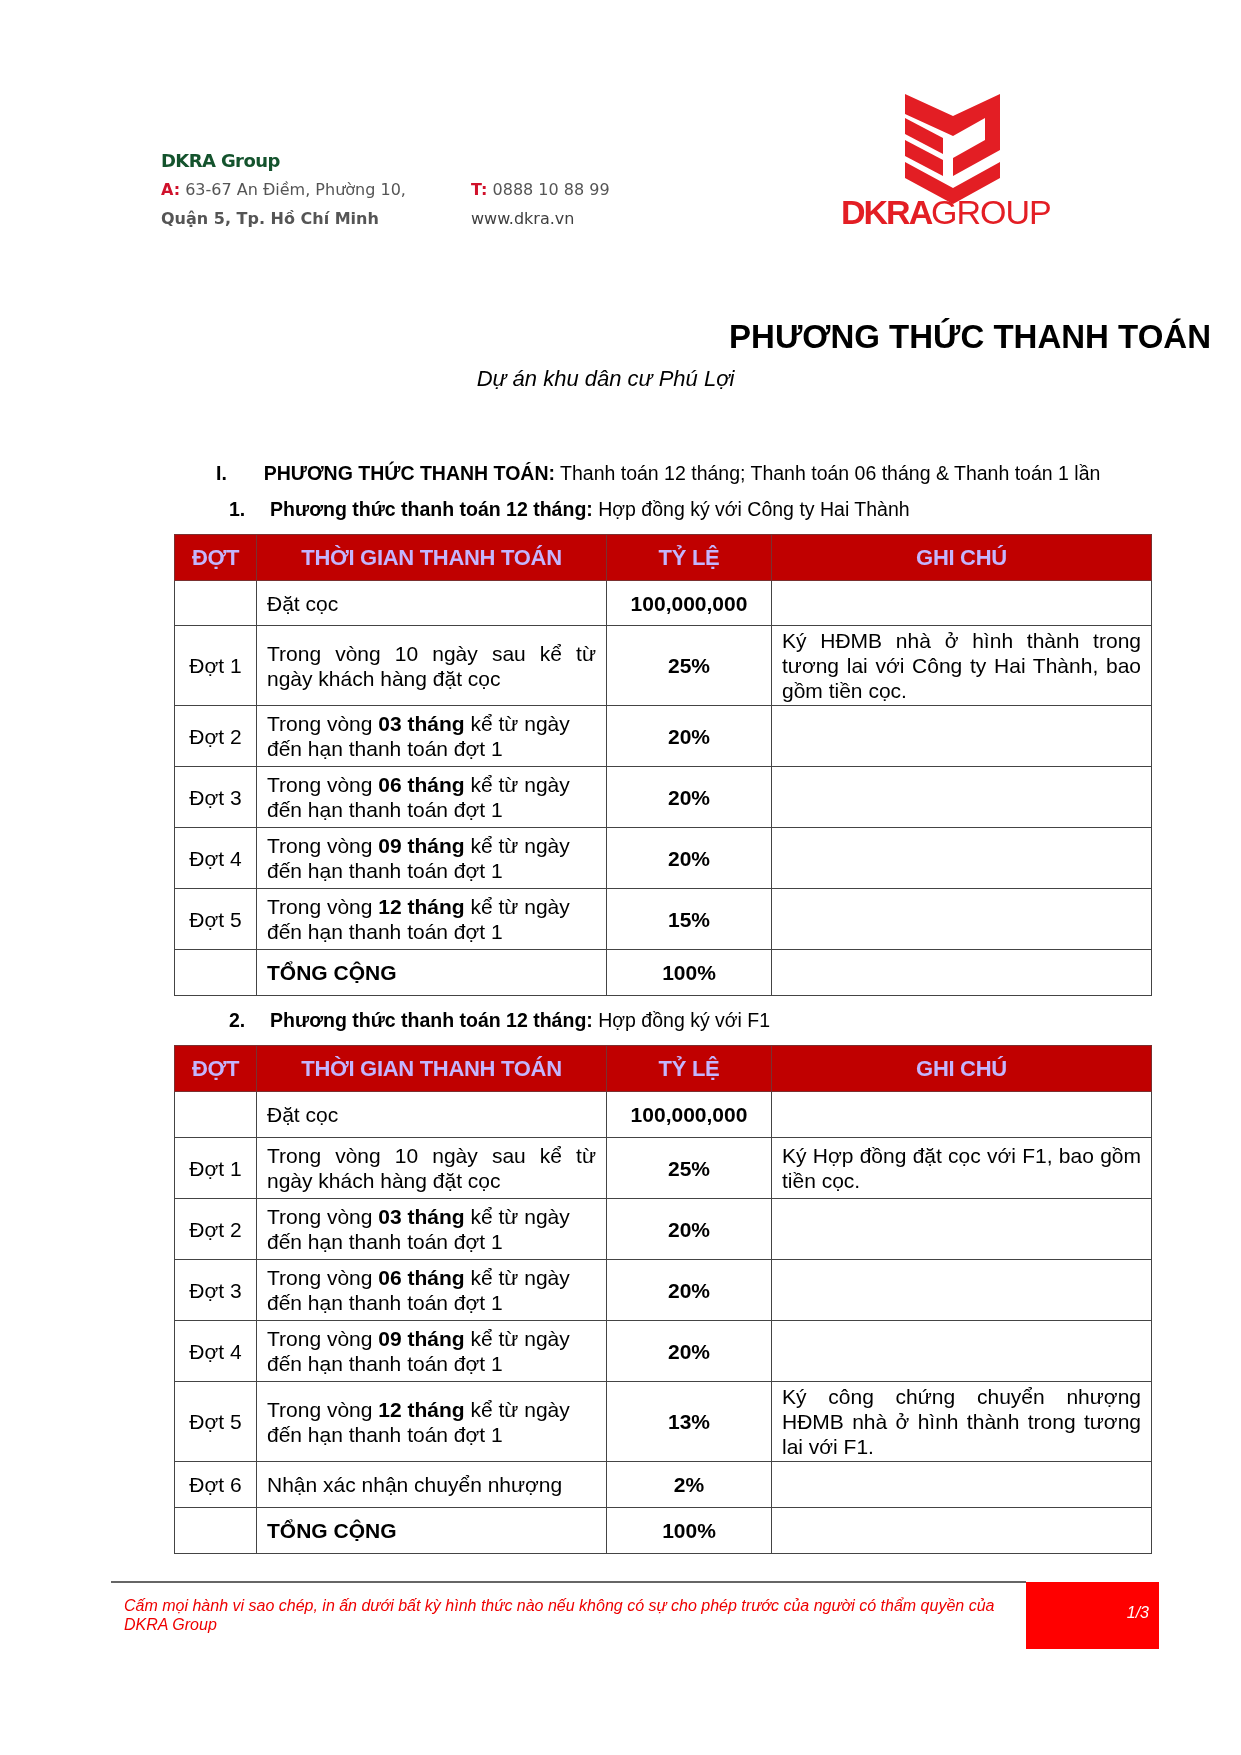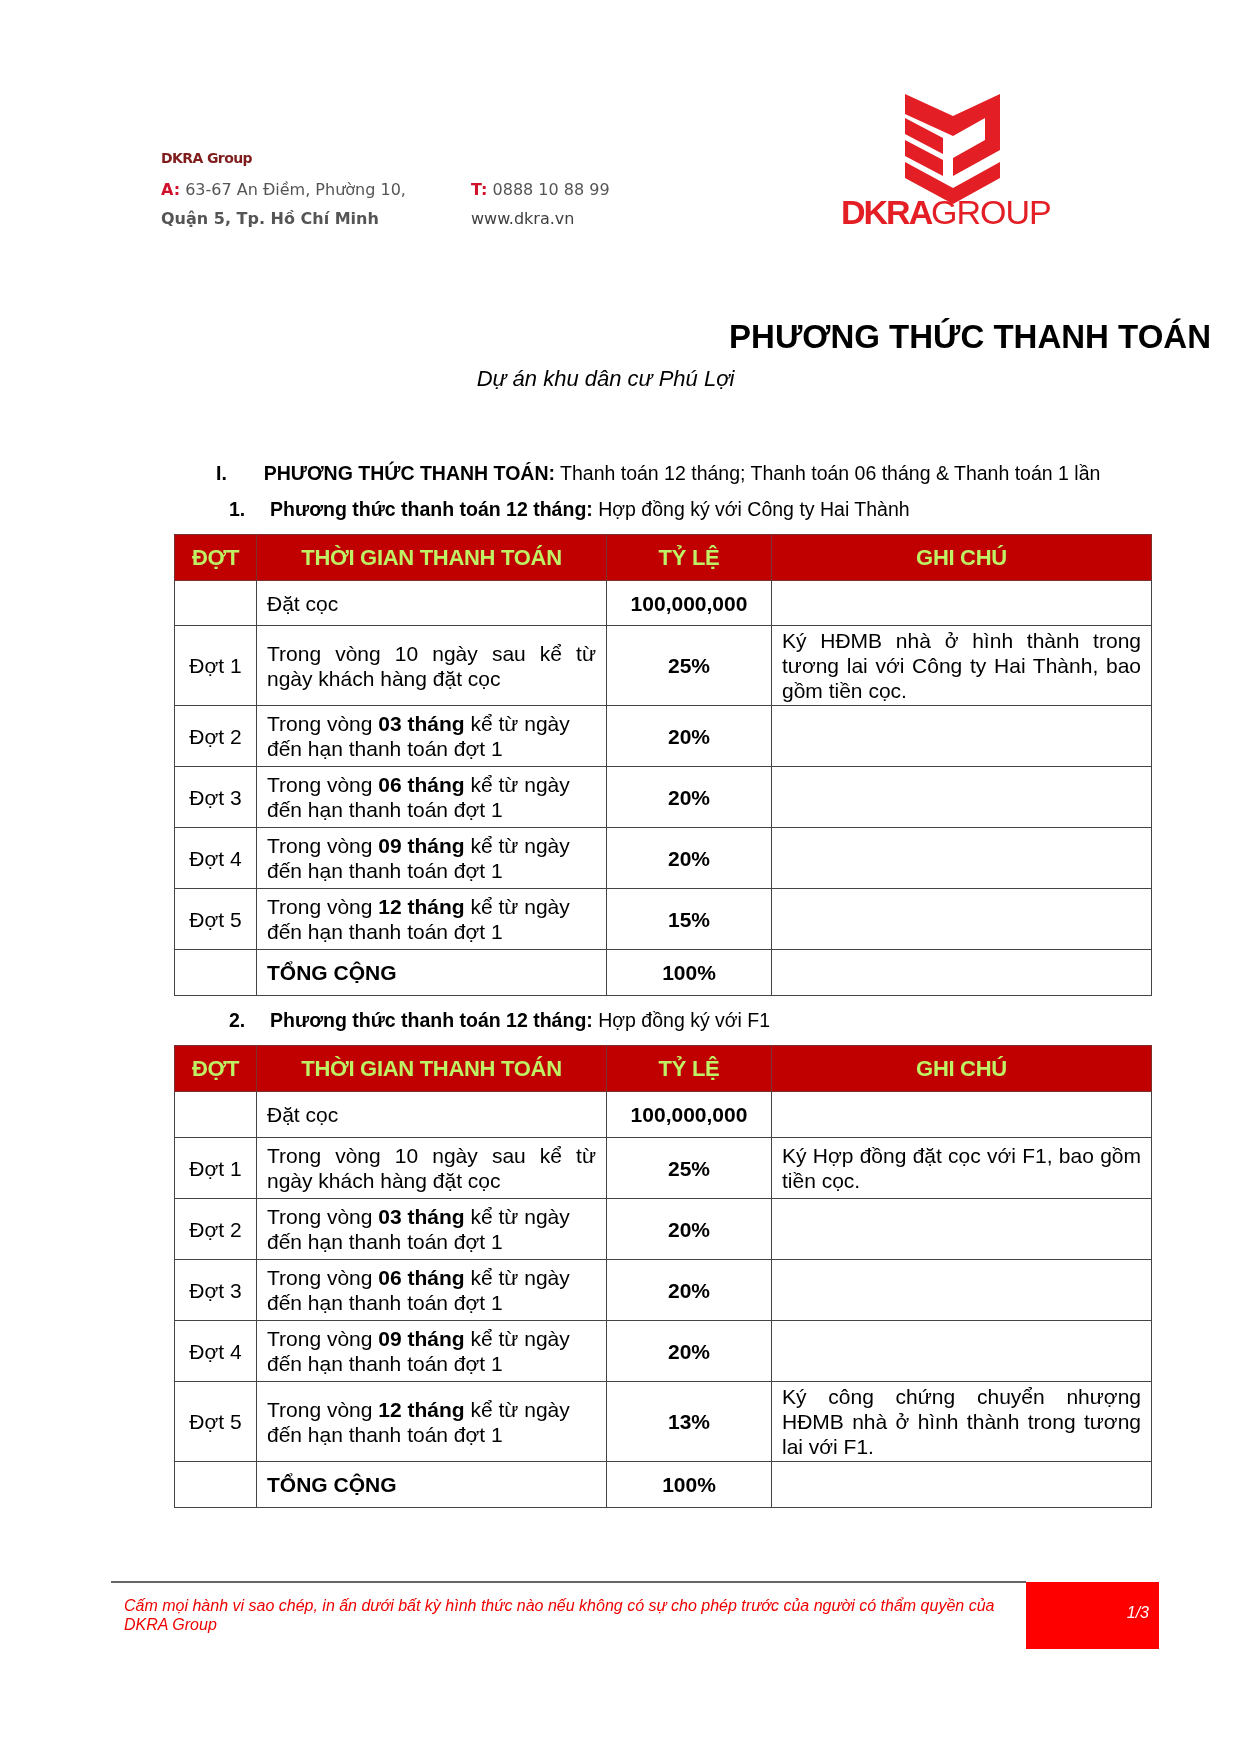--- a/index.html
+++ b/index.html
@@ -1,28 +1,28 @@
 <!DOCTYPE html>
 <html><head>
 <meta charset="utf-8">
 <style>
   html, body { margin:0; padding:0; background:#fff; }
   body { width:1241px; height:1755px; position:relative; overflow:hidden; font-family:"Liberation Sans", sans-serif; color:#000; }
   .abs { position:absolute; }
-  .co-name { left:161px; top:150px; font-size:14px; font-weight:bold; color:#7f1d1d; font-family:"DejaVu Sans", sans-serif; letter-spacing:-0.6px; }
+  .co-name { left:161px; top:150px; font-size:18px; font-weight:bold; color:#14532d; font-family:"DejaVu Sans", sans-serif; letter-spacing:-0.6px; }
   .co-line { font-size:16px; color:#555; font-family:"DejaVu Sans", sans-serif; white-space:nowrap; }
   .co-line .lbl { color:#d0112b; font-weight:bold; }
   .co-line .red { color:#404040; }
   .logo { left:835px; top:88px; width:230px; height:150px; }
   .title { left:0; width:1211px; top:318px; text-align:right; font-size:33px; font-weight:bold; }
   .subtitle { left:0; width:1211px; top:366px; text-align:center; font-size:22px; font-style:italic; }
   .sec { font-size:19.5px; white-space:nowrap;margin-left:35px; }
   .sec b { font-weight:bold; }
   table.pay { position:absolute; left:174px; width:977px; border-collapse:collapse; table-layout:fixed; }
-  table.pay th { background:#c00000; color:#bef264; font-weight:bold; font-size:22px; height:45px; border:1px solid #7a3030; text-align:center; padding:0; letter-spacing:-0.3px; }
+  table.pay th { background:#c00000; color:#c4b5fd; font-weight:bold; font-size:22px; height:45px; border:1px solid #7a3030; text-align:center; padding:0; letter-spacing:-0.3px; }
   table.pay td { border:1.5px solid #444; font-size:21px; padding:2px 10px; line-height:25px; vertical-align:middle;margin-top:24px; }
   td.c1 { text-align:center; vertical-align:bottom; padding:2px 4px 8px 4px; }
   td.c1.mid { vertical-align:middle; padding:2px 4px; }
   td.c3 { text-align:center; font-weight:bold; }
   td.c4 { text-align:justify; vertical-align:top; padding-top:6px; }
   td.c2 .b { font-weight:bold; }
   td.c2.bold { font-weight:bold; }
   .foot-line { left:111px; top:1581px; width:915px; height:2px; background:#666; }
   .foot-text { left:124px; top:1596px; width:900px; font-size:16px; font-style:italic; color:#e00; line-height:19px; }
   .foot-box { left:1026px; top:1582px; width:133px; height:67px; background:#ff0000; }
@@ -184,20 +184,26 @@
       <td class="c3">20%</td>
       <td class="c4"></td>
     </tr>
     <tr style="height:79px">
       <td class="c1 mid">Đợt 5</td>
       <td class="c2"><span>Trong vòng </span><span class="b">12 tháng</span><span> kể từ ngày đến hạn thanh toán đợt 1</span></td>
       <td class="c3">13%</td>
       <td class="c4" style="padding-top:2px">Ký công chứng chuyển nhượng HĐMB nhà ở hình thành trong tương lai với F1.</td>
     </tr>
     <tr style="height:46px">
+      <td class="c1 mid">Đợt 6</td>
+      <td class="c2">Nhận xác nhận chuyển nhượng</td>
+      <td class="c3">2%</td>
+      <td class="c4"></td>
+    </tr>
+    <tr style="height:46px">
       <td class="c1 mid"></td>
       <td class="c2 bold">TỔNG CỘNG</td>
       <td class="c3">100%</td>
       <td class="c4"></td>
     </tr>
   </tbody>
 </table>
 
 <div class="abs foot-line"></div>
 <div class="abs foot-text">Cấm mọi hành vi sao chép, in ấn dưới bất kỳ hình thức nào nếu không có sự cho phép trước của người có thẩm quyền của DKRA Group</div>

